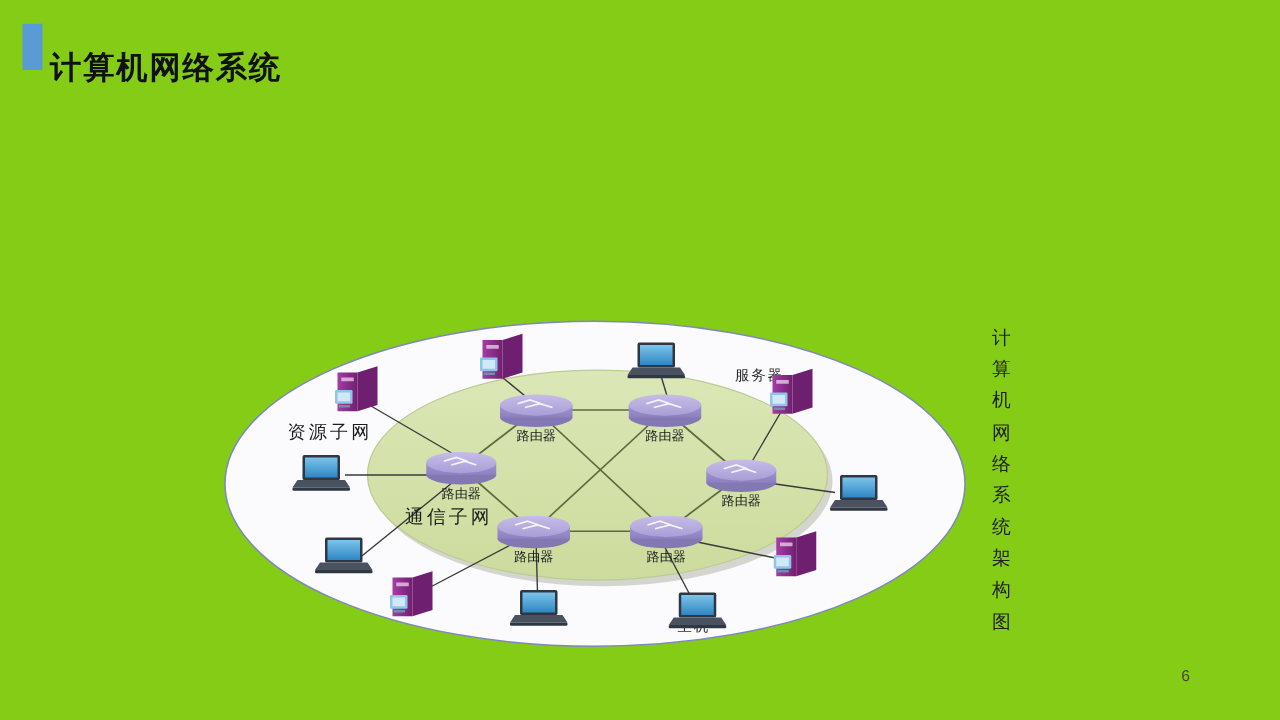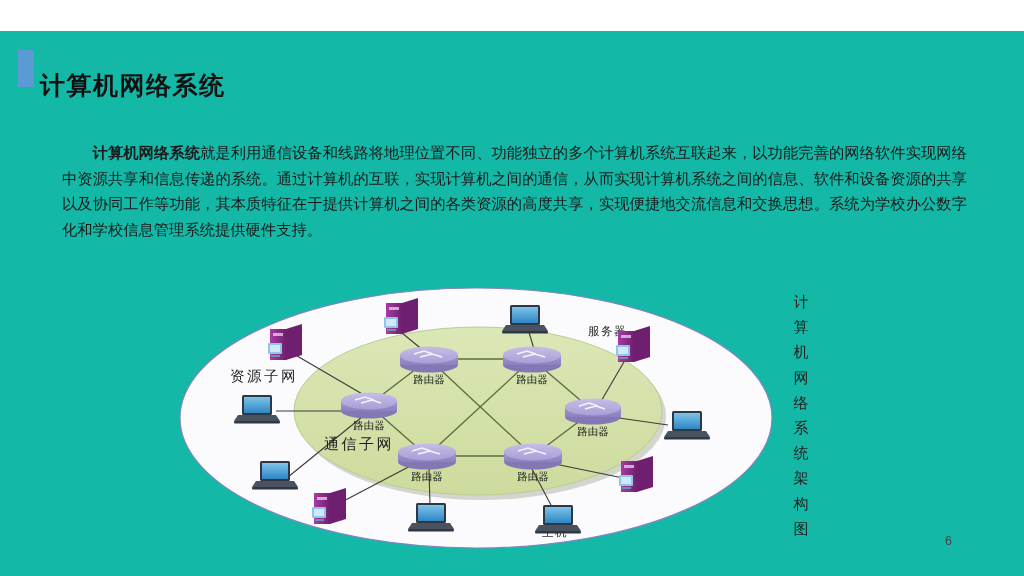--- a/index.html
+++ b/index.html
@@ -4,21 +4,21 @@
 <title>计算机网络系统</title>
 <style>
   html,body{margin:0;padding:0;}
   body{
     width:1024px;height:576px;
     background:#ffffff;
     font-family:"Liberation Sans","DejaVu Sans",sans-serif;
     overflow:hidden;position:relative;
     -webkit-font-smoothing:antialiased;
   }
-  .slide{position:absolute;inset:0;background:#14b8a6;margin-top:31px;}
+  .slide{position:absolute;inset:0;background:#84cc16;}
 
   
   .title-bar{
     position:absolute;left:18px;top:19px;
     width:16px;height:37px;background:#5b9bd5;
   }
   .title-text{
     position:absolute;left:40px;top:20px;
     font-size:25px;font-weight:bold;color:#111;
     letter-spacing:1.5px;line-height:35px;white-space:nowrap;
@@ -59,21 +59,20 @@
   }
 </style>
 </head>
 <body>
 
 <div class="slide">
 
   <div class="title-bar"></div>
   <h1 class="title-text">计算机网络系统</h1>
 
-  <p class="body-copy"><b>计算机网络系统</b><span>就是利用通信设备和线路将地理位置不同、功能独立的多个计算机系统互联起来，以功能完善的网络软件实现网络中资源共享和信息传递的系统。通过计算机的互联，实现计算机之间的通信，从而实现计算机系统之间的信息、软件和设备资源的共享以及协同工作等功能，其本质特征在于提供计算机之间的各类资源的高度共享，实现便捷地交流信息和交换思想。系统为学校办公数字化和学校信息管理系统提供硬件支持。</span></p>
 
   <div class="diagram">
     <svg viewBox="0 0 620 270" xmlns="http://www.w3.org/2000/svg">
       <defs>
         <linearGradient id="gScreen" x1="0" y1="0" x2="0" y2="1">
           <stop offset="0%" stop-color="#7cc4ea"></stop>
           <stop offset="100%" stop-color="#2f86c4"></stop>
         </linearGradient>
         <linearGradient id="gRouterTop" x1="0" y1="0" x2="0" y2="1">
           <stop offset="0%" stop-color="#c6bde8"></stop>

